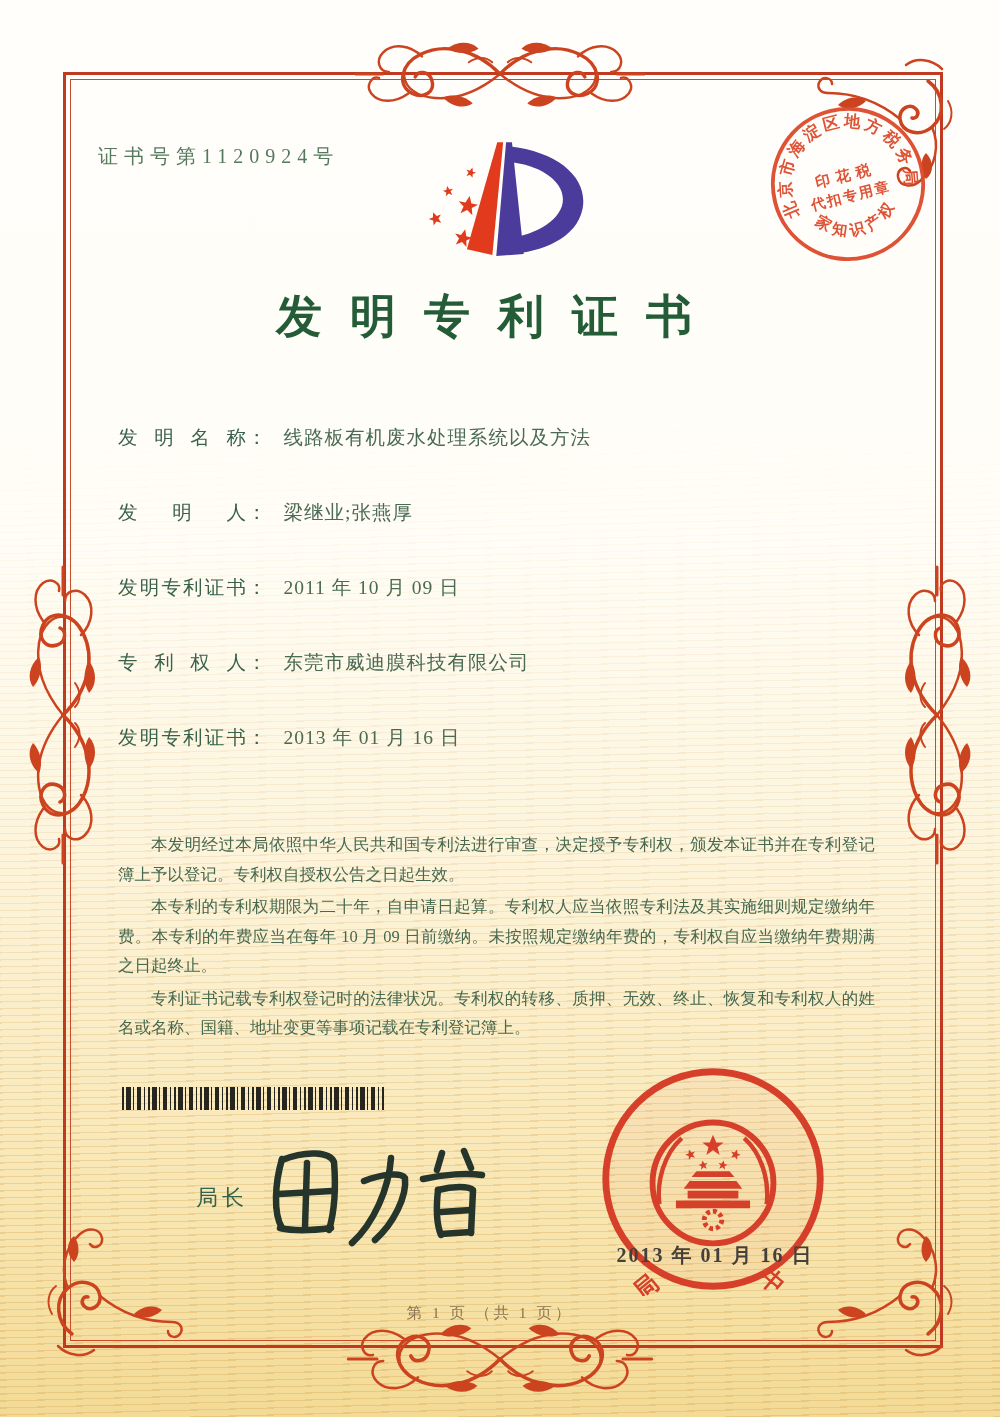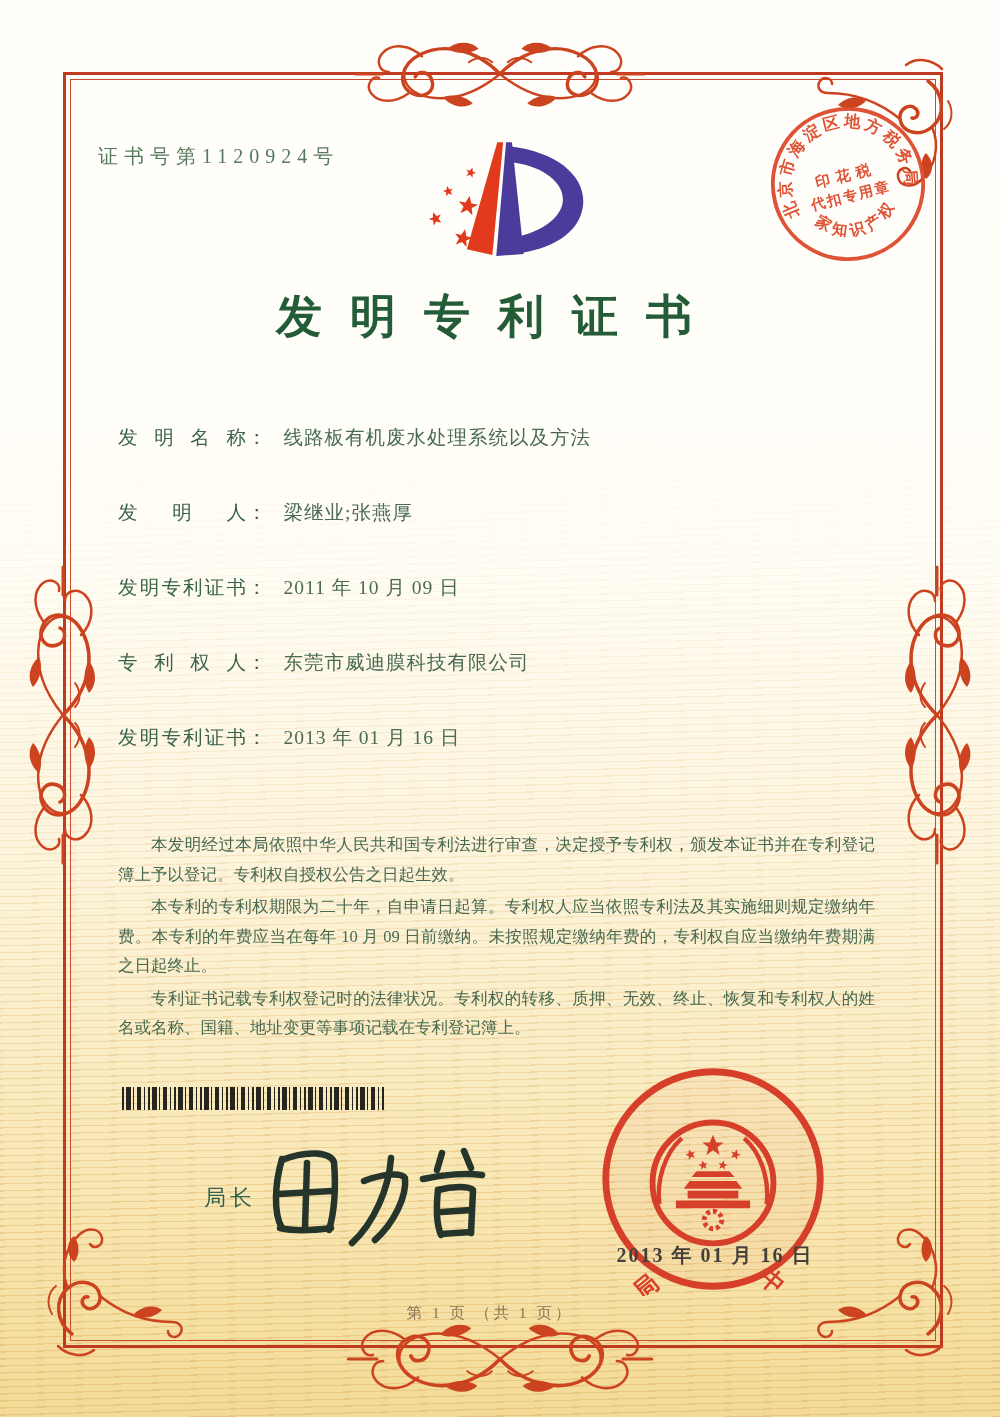--- a/index.html
+++ b/index.html
@@ -44,21 +44,21 @@
   .paras p{margin:0 13px 3px 0;text-indent:33px;font-family:Liberation Serif, serif;}
   .barcode{
     position:absolute;left:122px;top:1087px;width:263px;height:23px;
     background:repeating-linear-gradient(90deg,
       #26261e 0 2px,transparent 2px 4px,
       #26261e 4px 9px,transparent 9px 11px,
       #26261e 11px 12px,transparent 12px 15px,
       #26261e 15px 19px,transparent 19px 22px,
       #26261e 22px 23px,transparent 23px 26px);
   }
-  .director{position:absolute;left:196px;top:1183px;font-size:22px;color:#33614a;letter-spacing:4px;margin-left:8px;}
+  .director{position:absolute;left:196px;top:1183px;font-size:22px;color:#33614a;letter-spacing:4px;}
   .signature{position:absolute;left:252px;top:1126px;width:240px;height:122px;}
   .seal{position:absolute;left:596px;top:1062px;width:234px;height:234px;}
   .seal-date{
     position:absolute;left:600px;top:1242px;width:230px;text-align:center;
     font-size:20px;color:#45403a;letter-spacing:2px;font-weight:600;white-space:nowrap;z-index:5;
   }
   .stamp{position:absolute;left:764px;top:100px;width:168px;height:168px;transform:rotate(-14deg);opacity:.95;z-index:4;}
   .footer{
     position:absolute;left:0;top:1303px;width:980px;text-align:center;
     font-size:15.5px;color:#8b7452;letter-spacing:3px;

